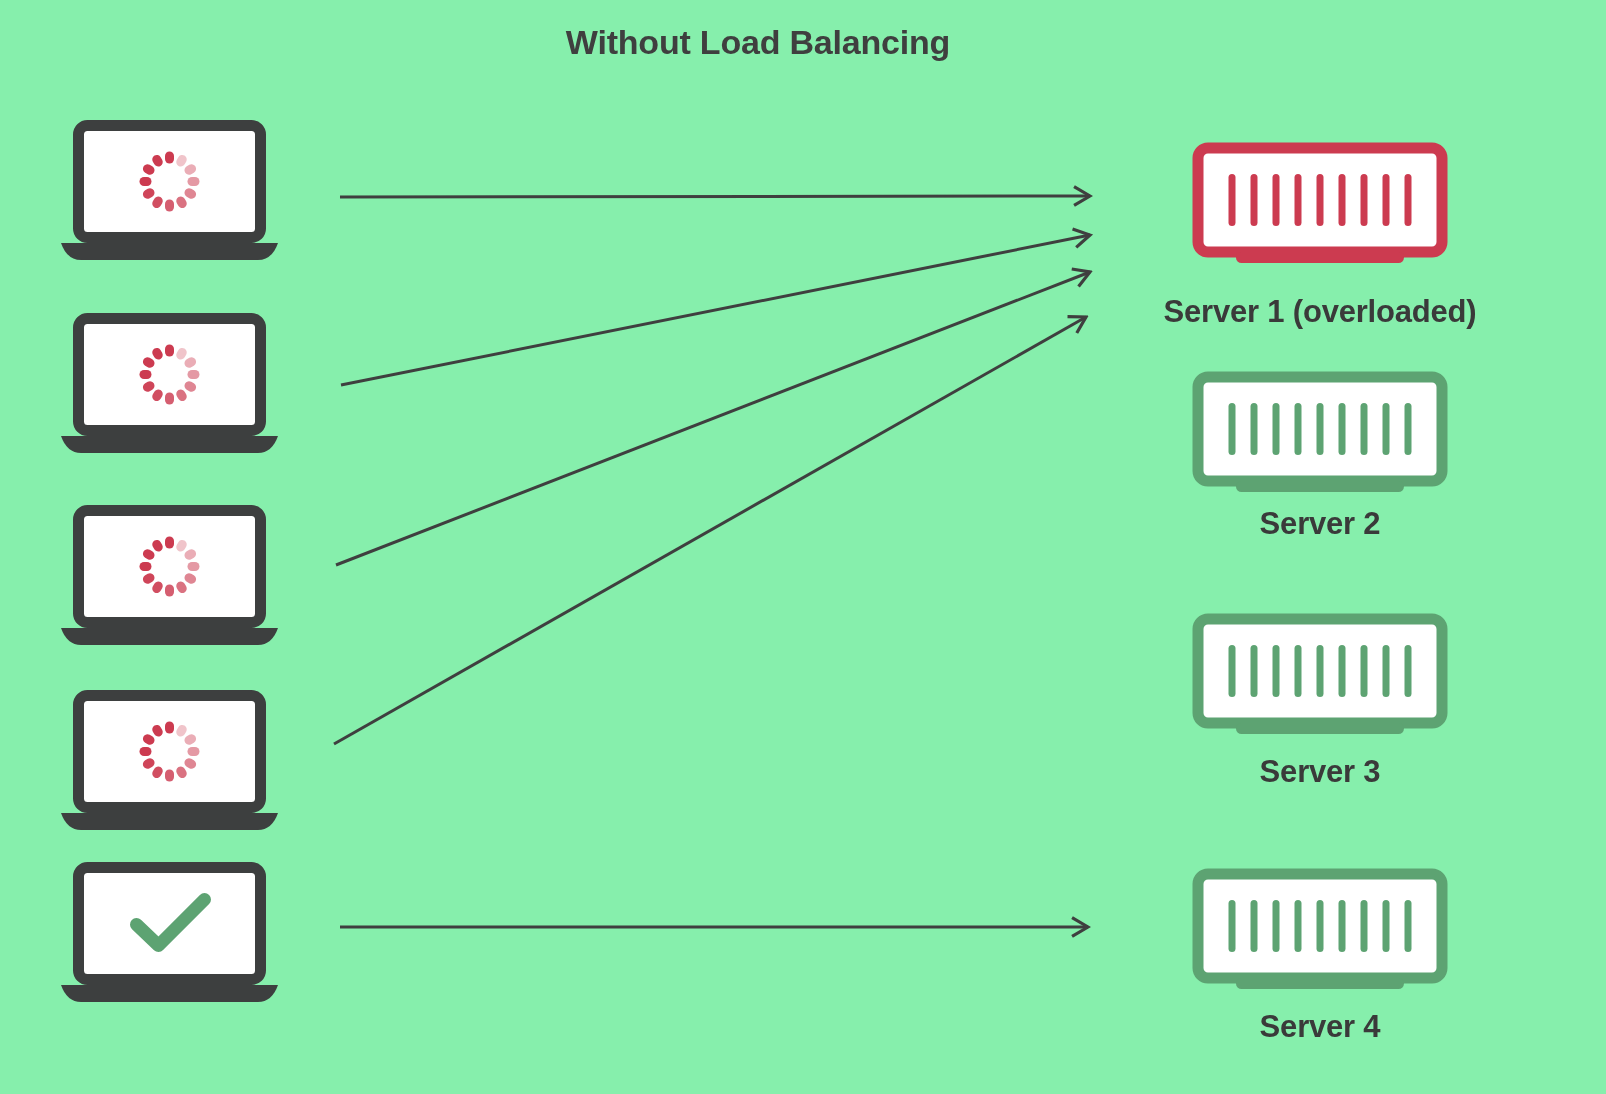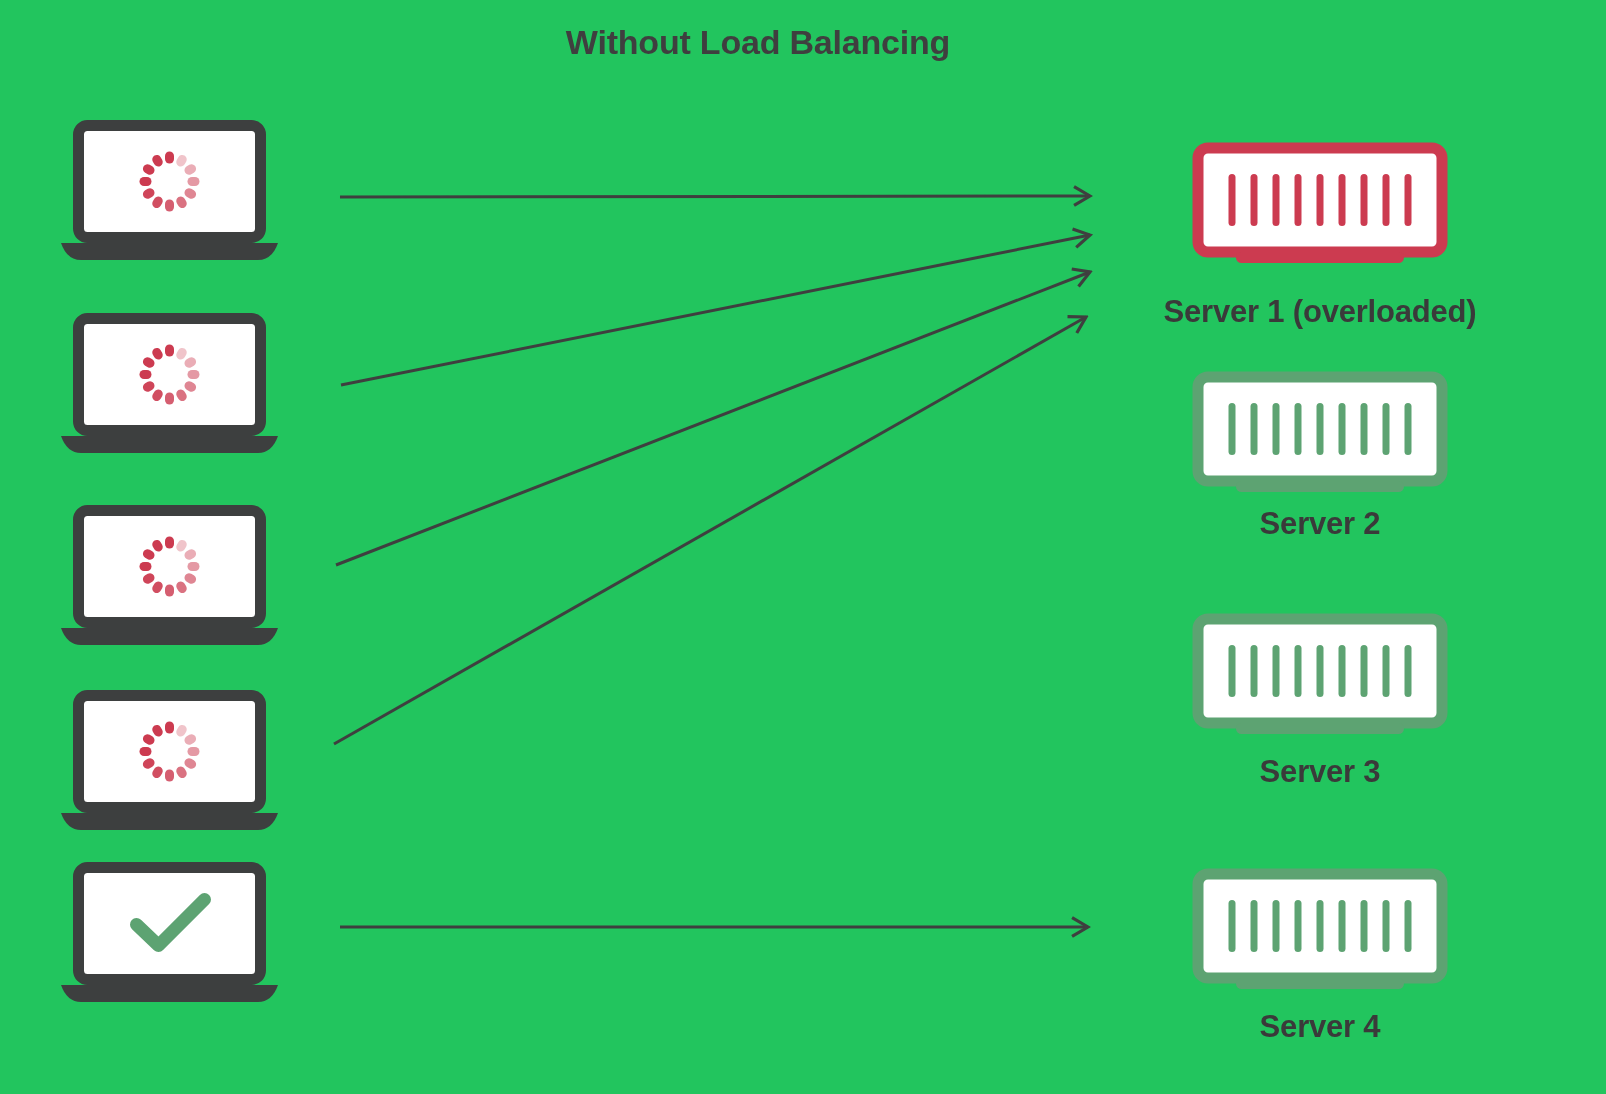--- a/index.html
+++ b/index.html
@@ -8,21 +8,21 @@
     padding: 0;
     background: #ffffff;
   }
   body {
     font-family: "Liberation Sans", sans-serif;
   }
   #stage {
     position: relative;
     width: 1606px;
     height: 1094px;
-    background: #22c55e;
+    background: #86efac;
     overflow: hidden;
   }
   #diagram-svg {
     position: absolute;
     left: 0;
     top: 0;
     width: 1606px;
     height: 1094px;
     display: block;
   }

